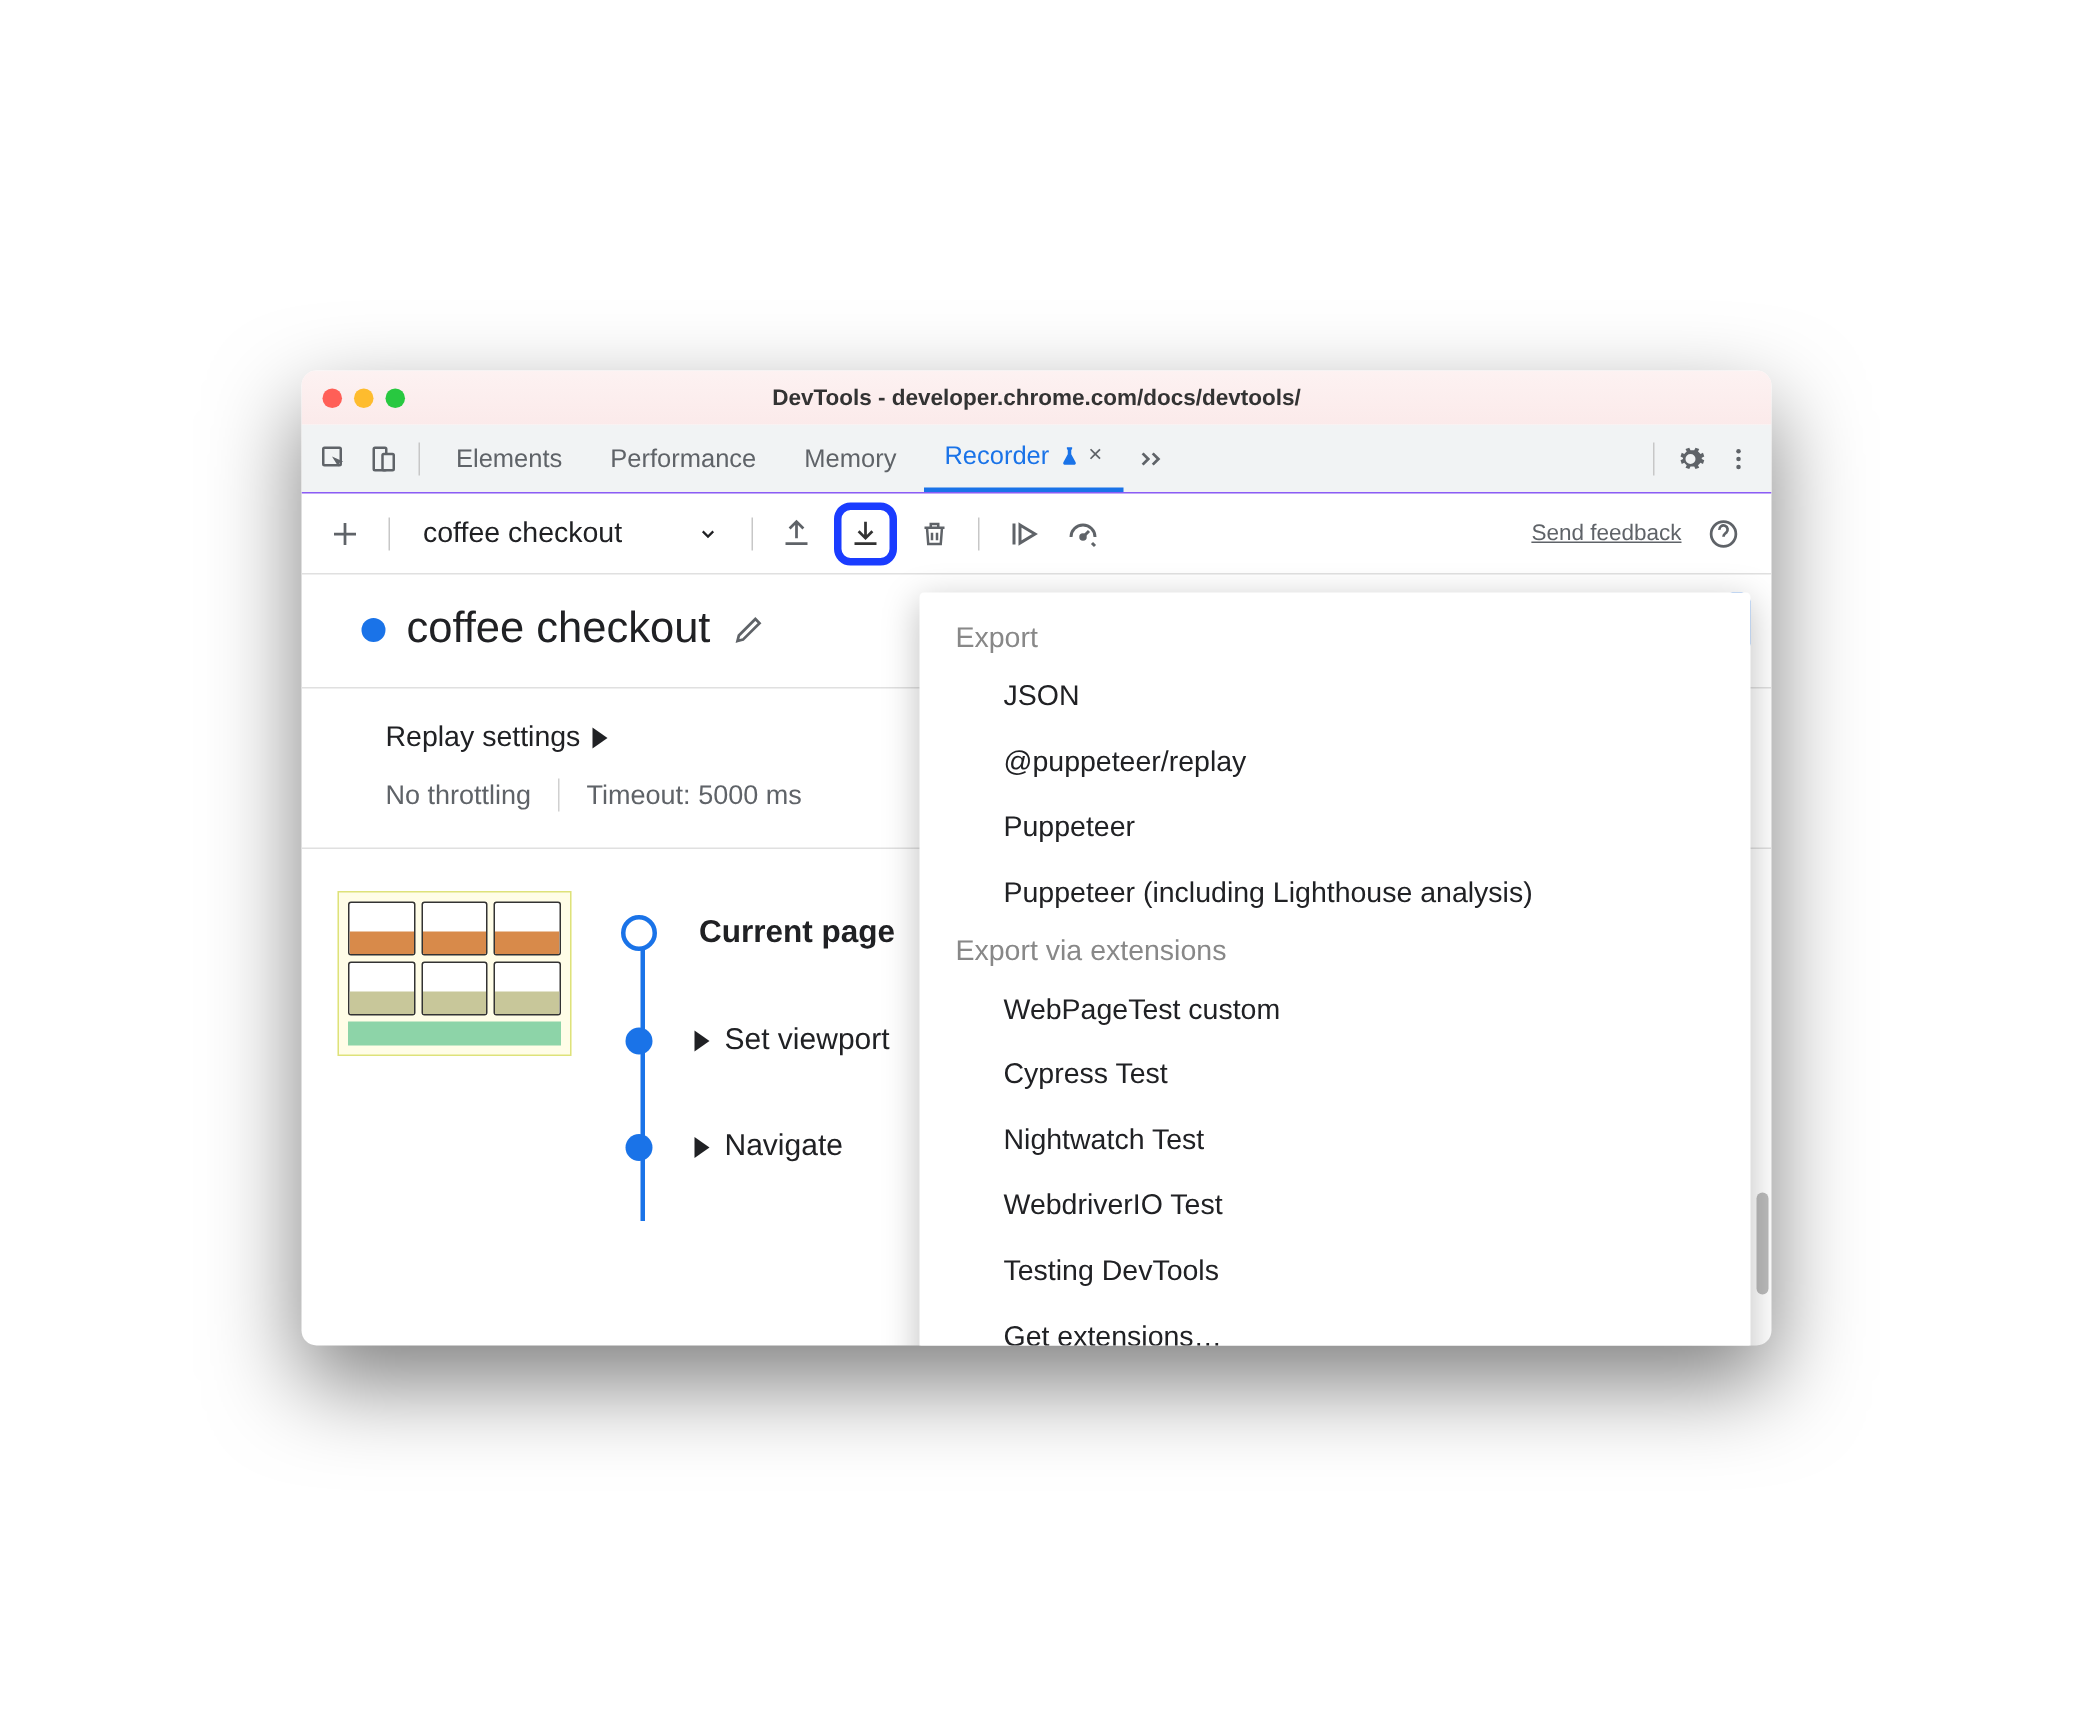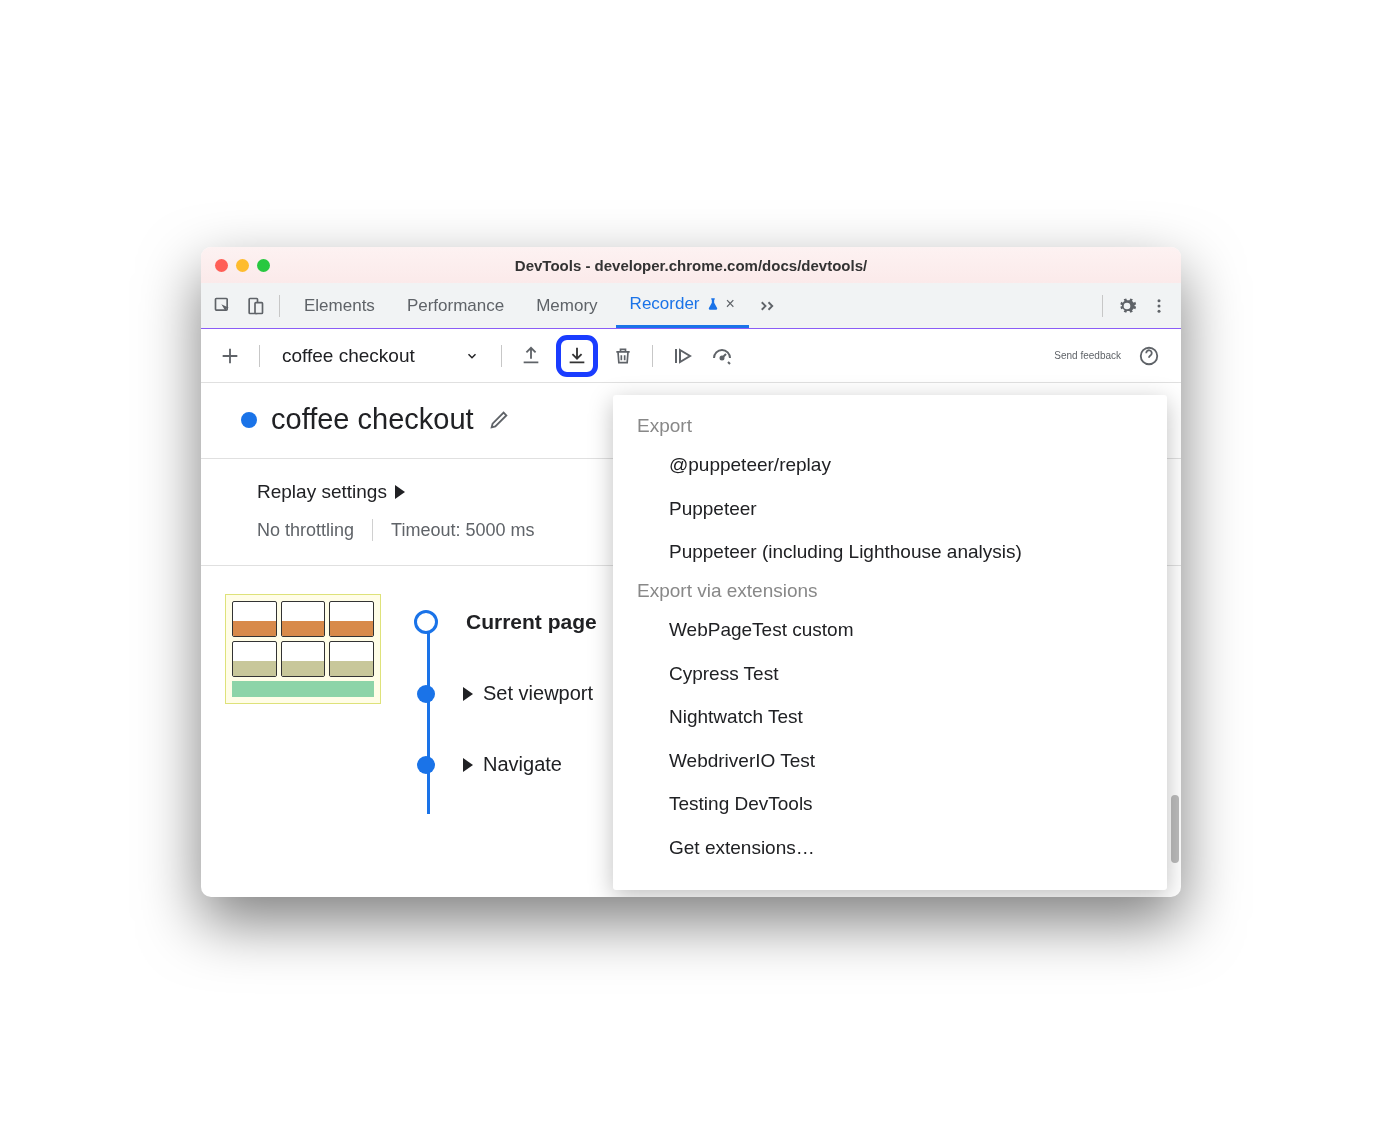--- a/index.html
+++ b/index.html
@@ -100,22 +100,23 @@
   cursor: pointer;
   color: #5f6368;
 }
 .highlight-ring {
   border: 5px solid #1a3cff;
   border-radius: 11px;
   width: 42px;
   height: 42px;
 }
 .send-feedback {
-  font-size: 10px;
-  color: #5f6368;
+  font-size: 15px;
+  color: #5f6368;
+  text-decoration: underline;
 }
 
 .content {
   flex: 1;
   overflow: auto;
   position: relative;
 }
 .title-row {
   padding: 20px 28px 22px 40px;
   display: flex;
@@ -437,20 +438,21 @@
           <div class="step-kebab">⋮</div>
         </div>
       </div>
     </div>
 
     <div class="scrollbar-mock"></div>
   </div>
 
   <div class="dropdown">
     <div class="dd-header">Export</div>
+    <div class="dd-item">JSON</div>
     <div class="dd-item">@puppeteer/replay</div>
     <div class="dd-item">Puppeteer</div>
     <div class="dd-item">Puppeteer (including Lighthouse analysis)</div>
     <div class="dd-header">Export via extensions</div>
     <div class="dd-item">WebPageTest custom</div>
     <div class="dd-item">Cypress Test</div>
     <div class="dd-item">Nightwatch Test</div>
     <div class="dd-item">WebdriverIO Test</div>
     <div class="dd-item">Testing DevTools</div>
     <div class="dd-item">Get extensions…</div>

